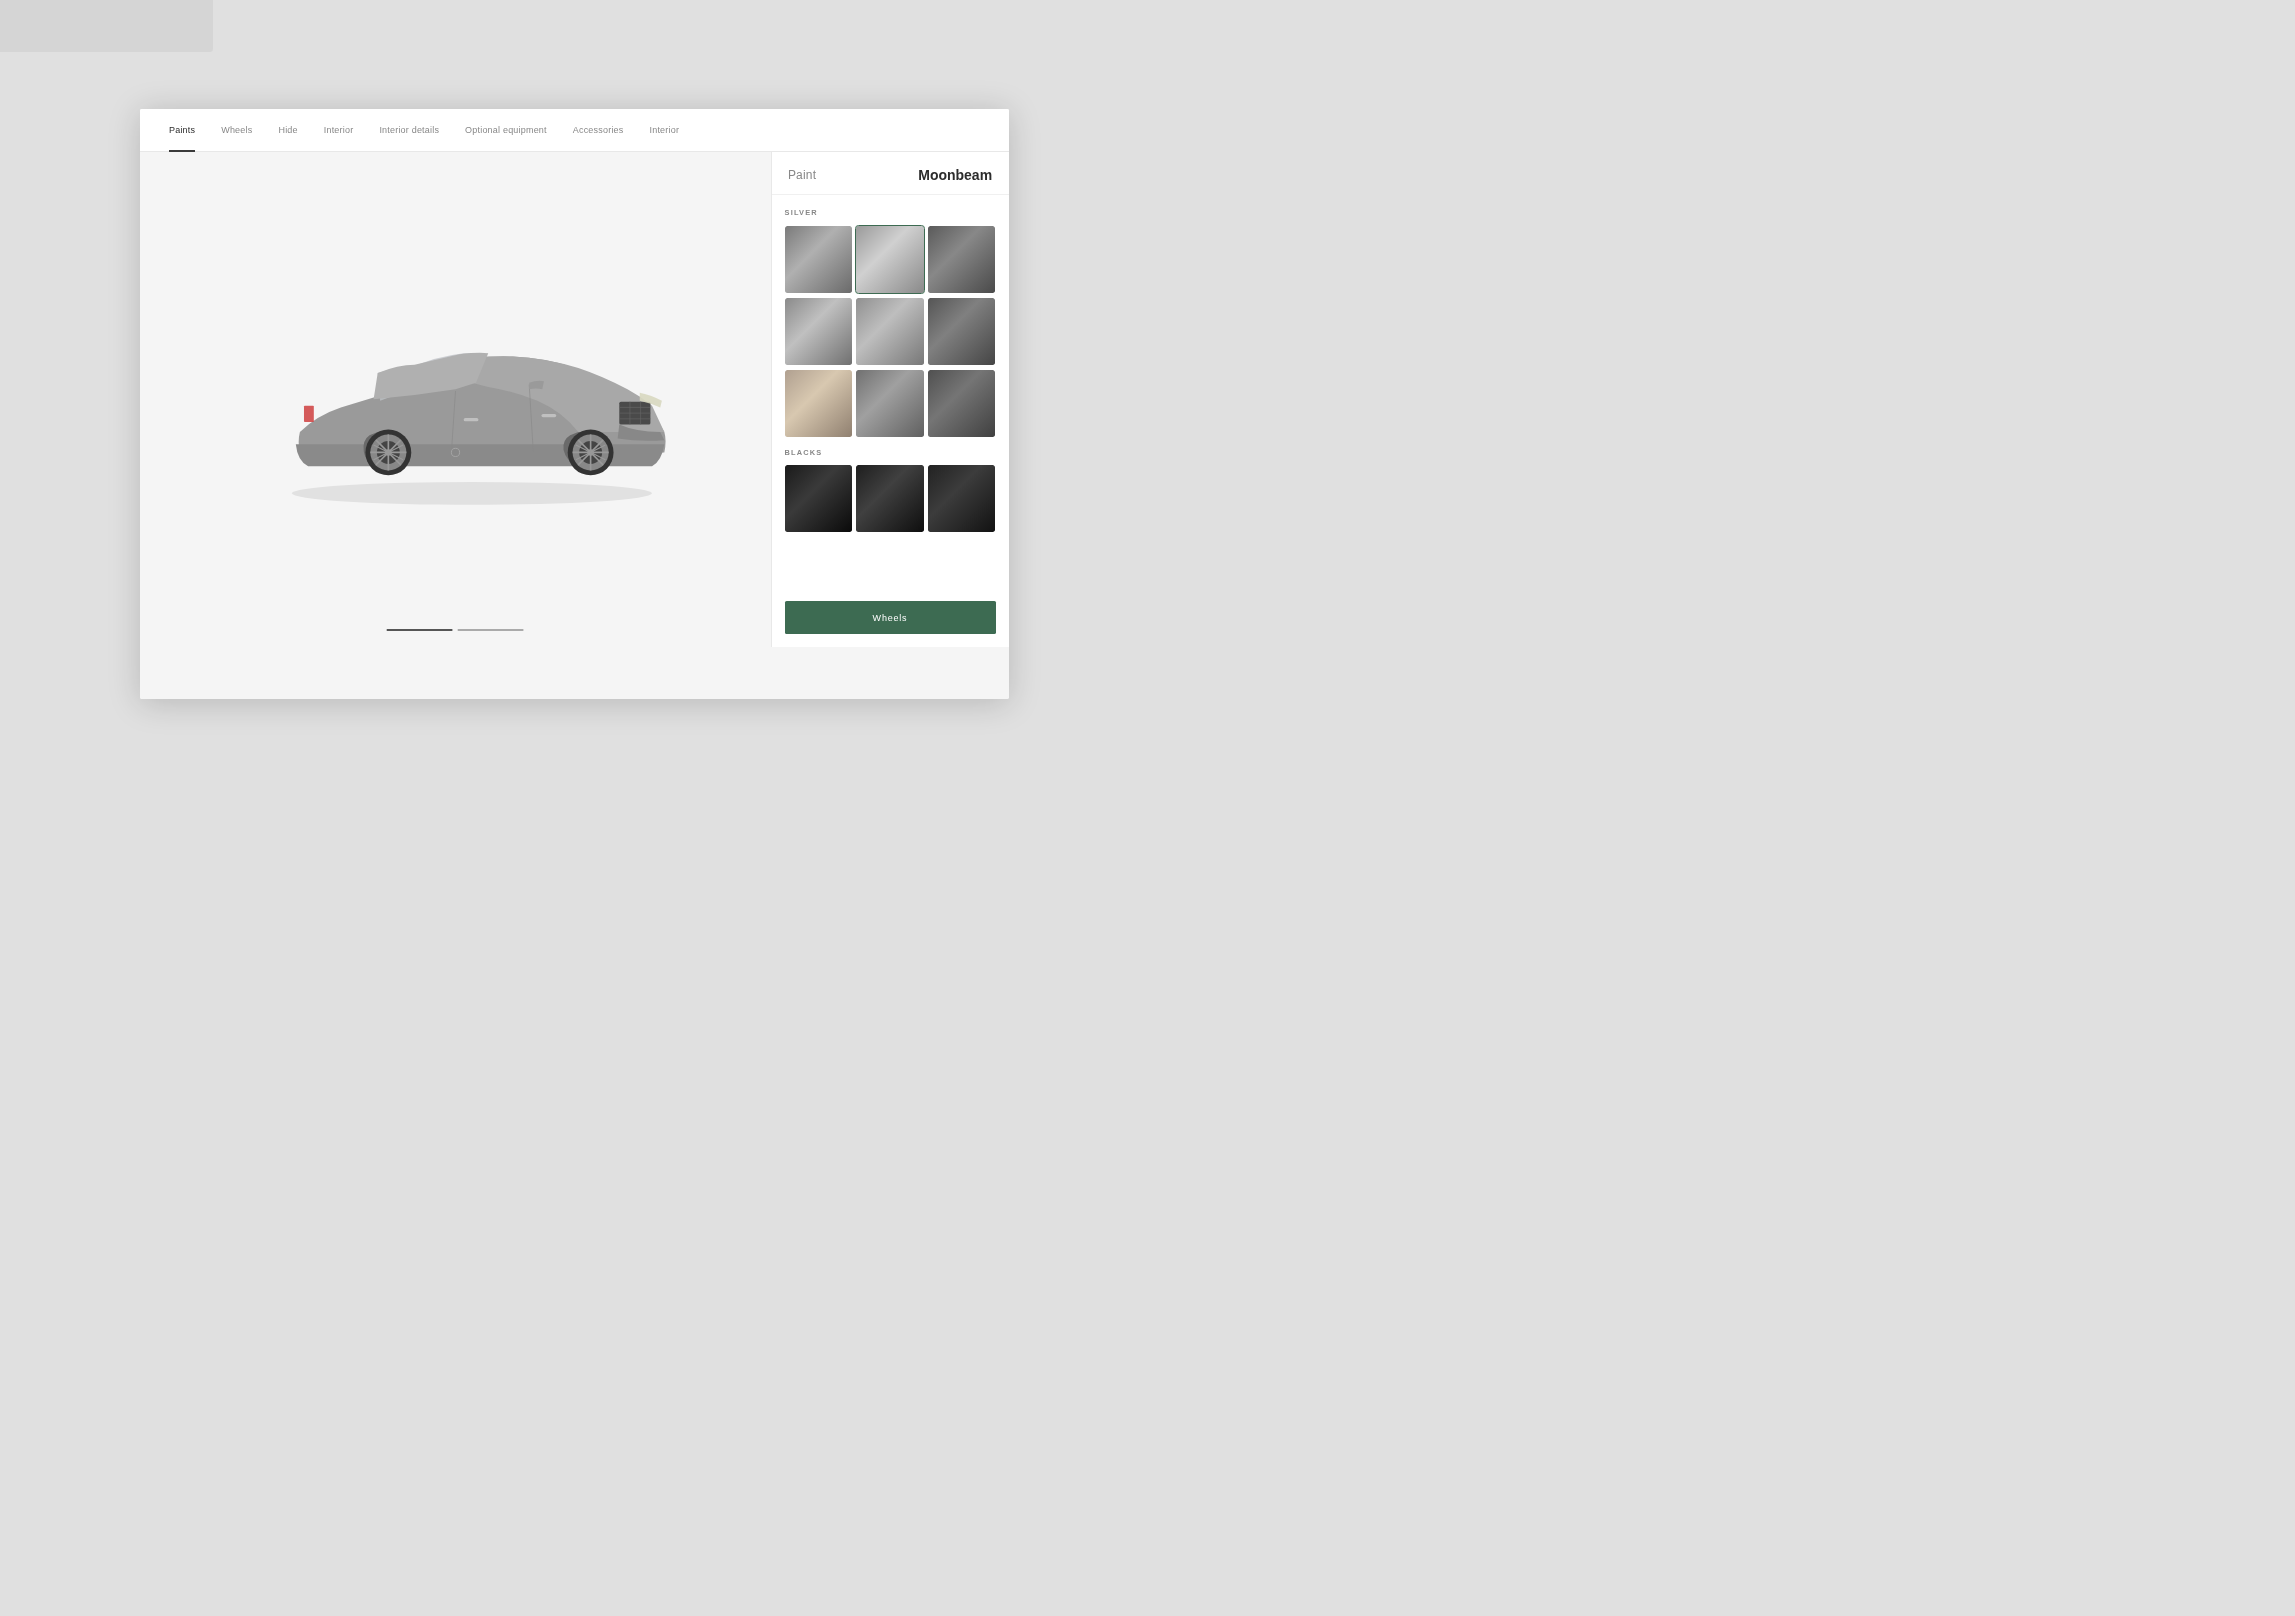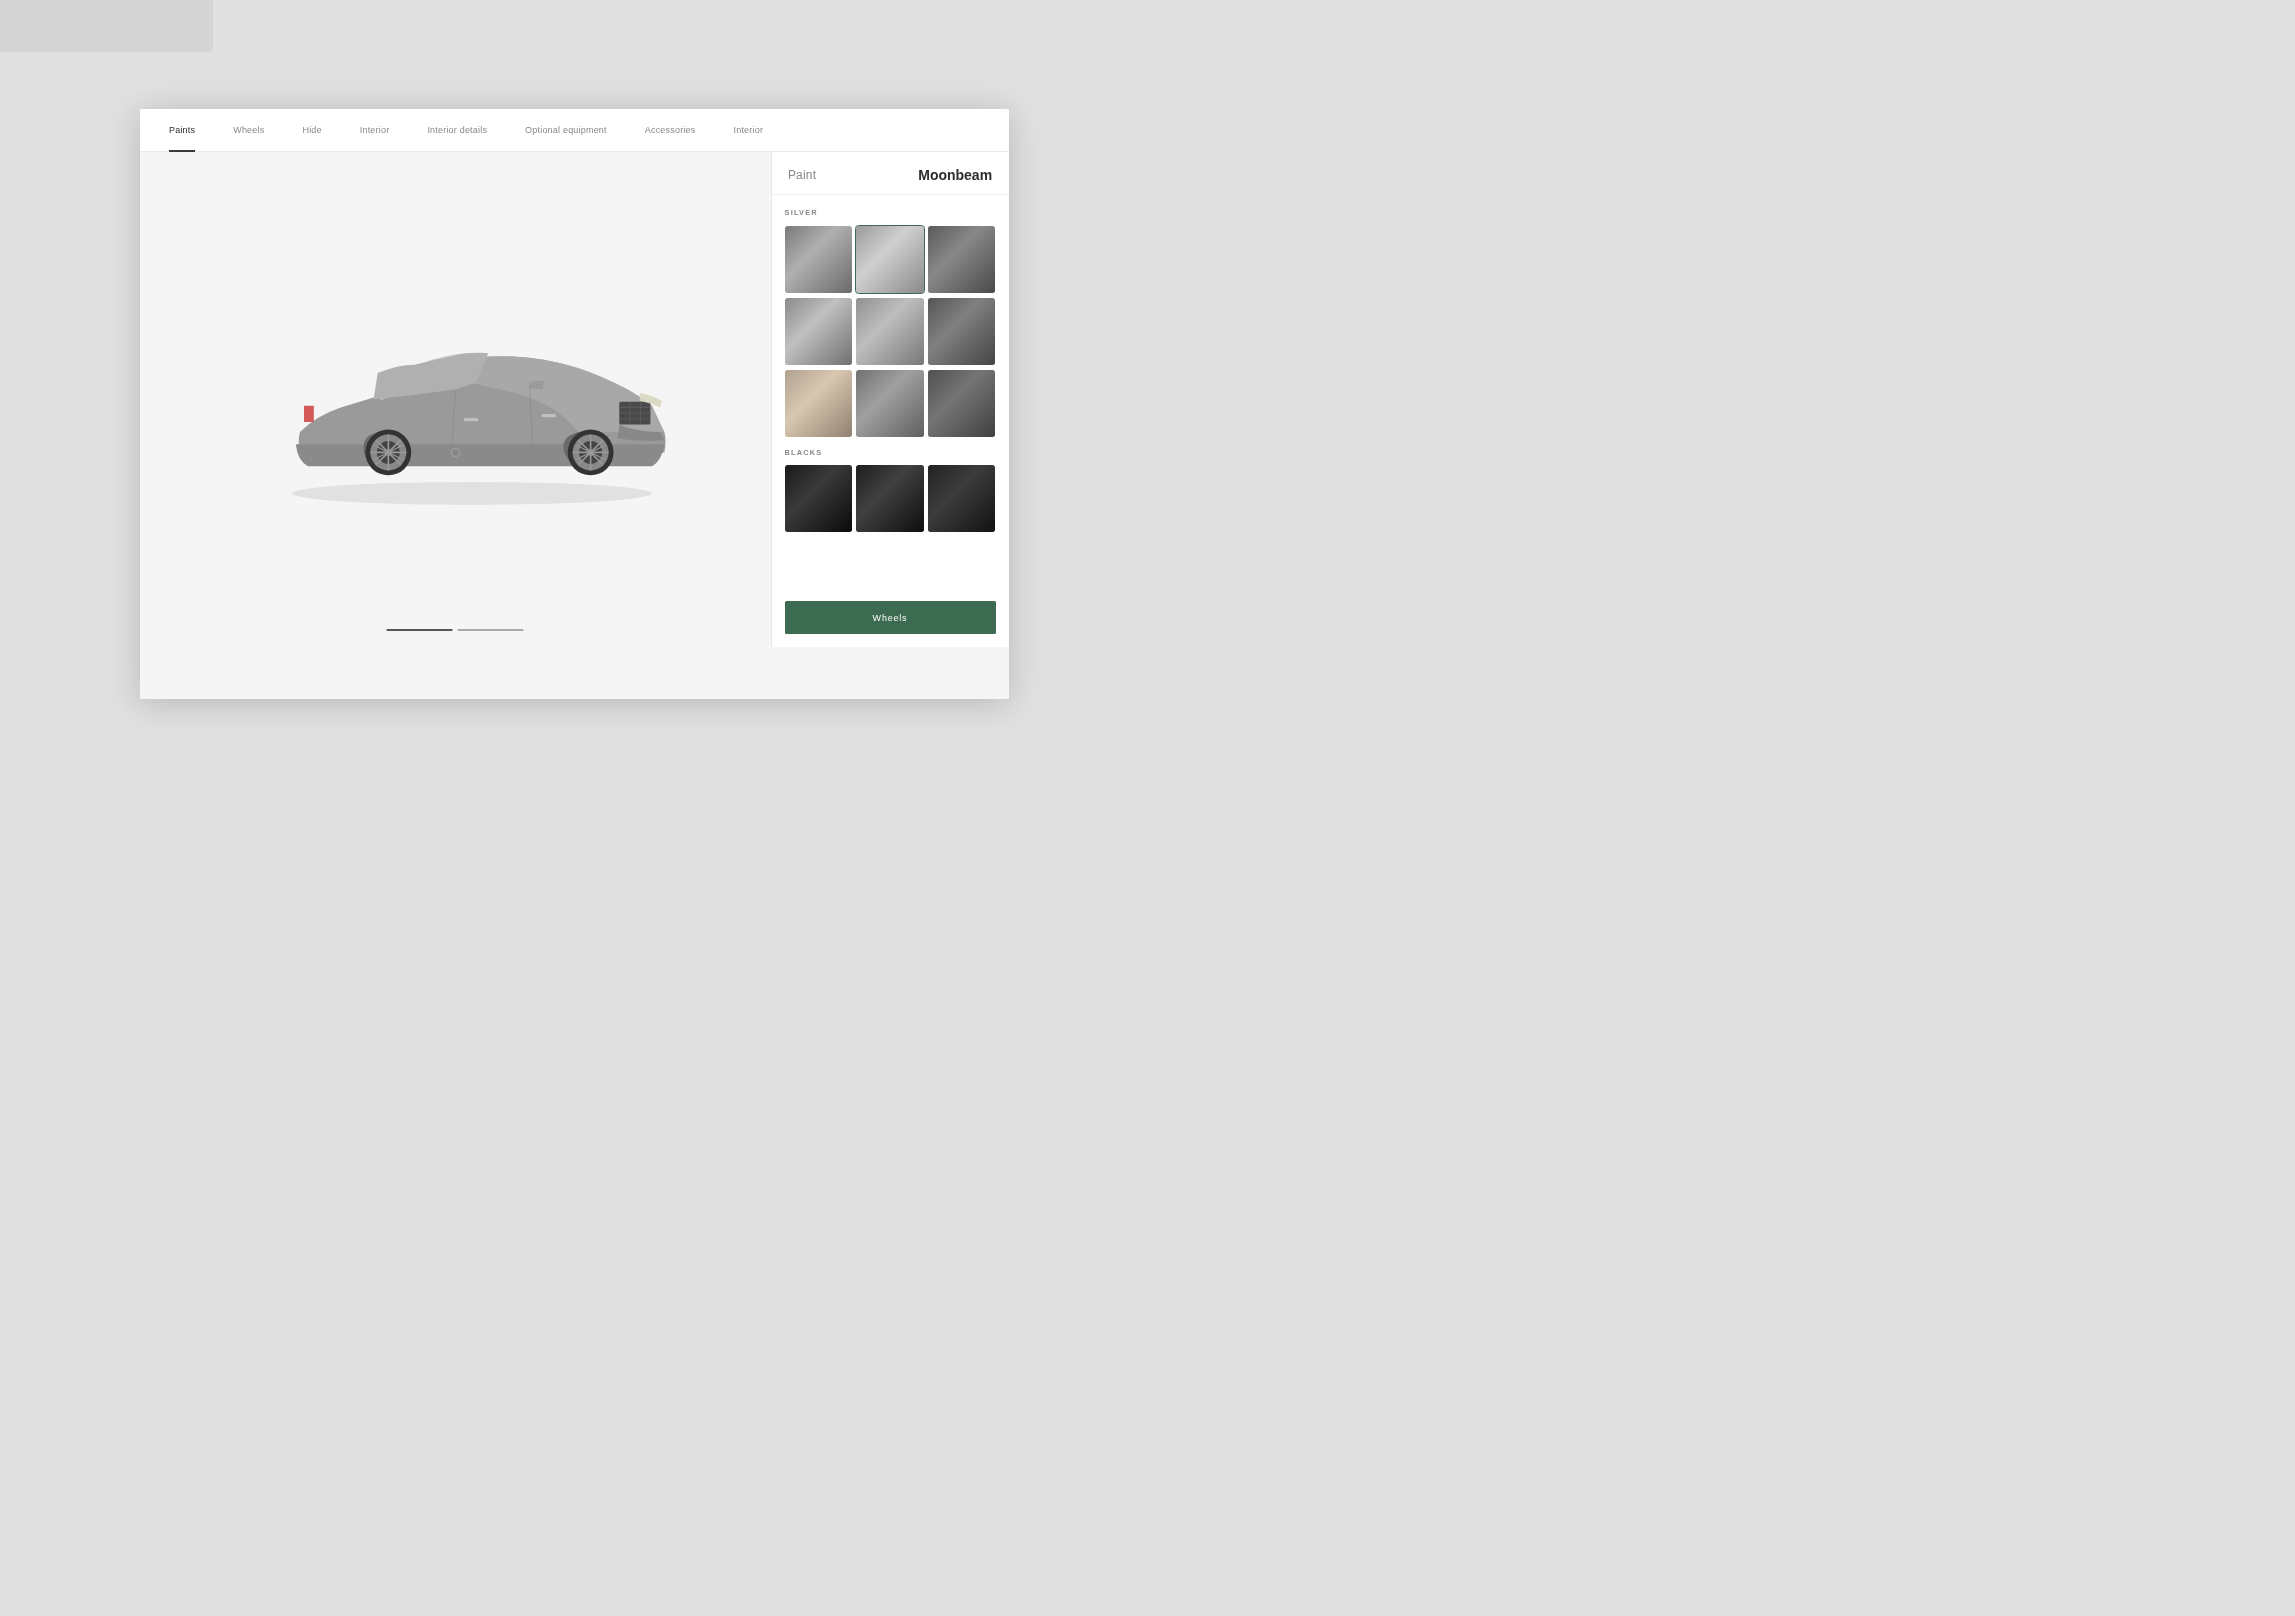--- a/index.html
+++ b/index.html
@@ -72,21 +72,21 @@
     }
 
     
     .modal-nav {
       display: flex;
       align-items: center;
       padding: 0 29.5px;
       height: 43px;
       background: #fff;
       border-bottom: 0.8px solid #e8e8e8;
-      gap: 38px;
+      gap: 26px;
     }
 
     .nav-item {
       font-size: 9px;
       color: #888;
       cursor: pointer;
       height: 43px;
       display: flex;
       align-items: center;
       position: relative;

